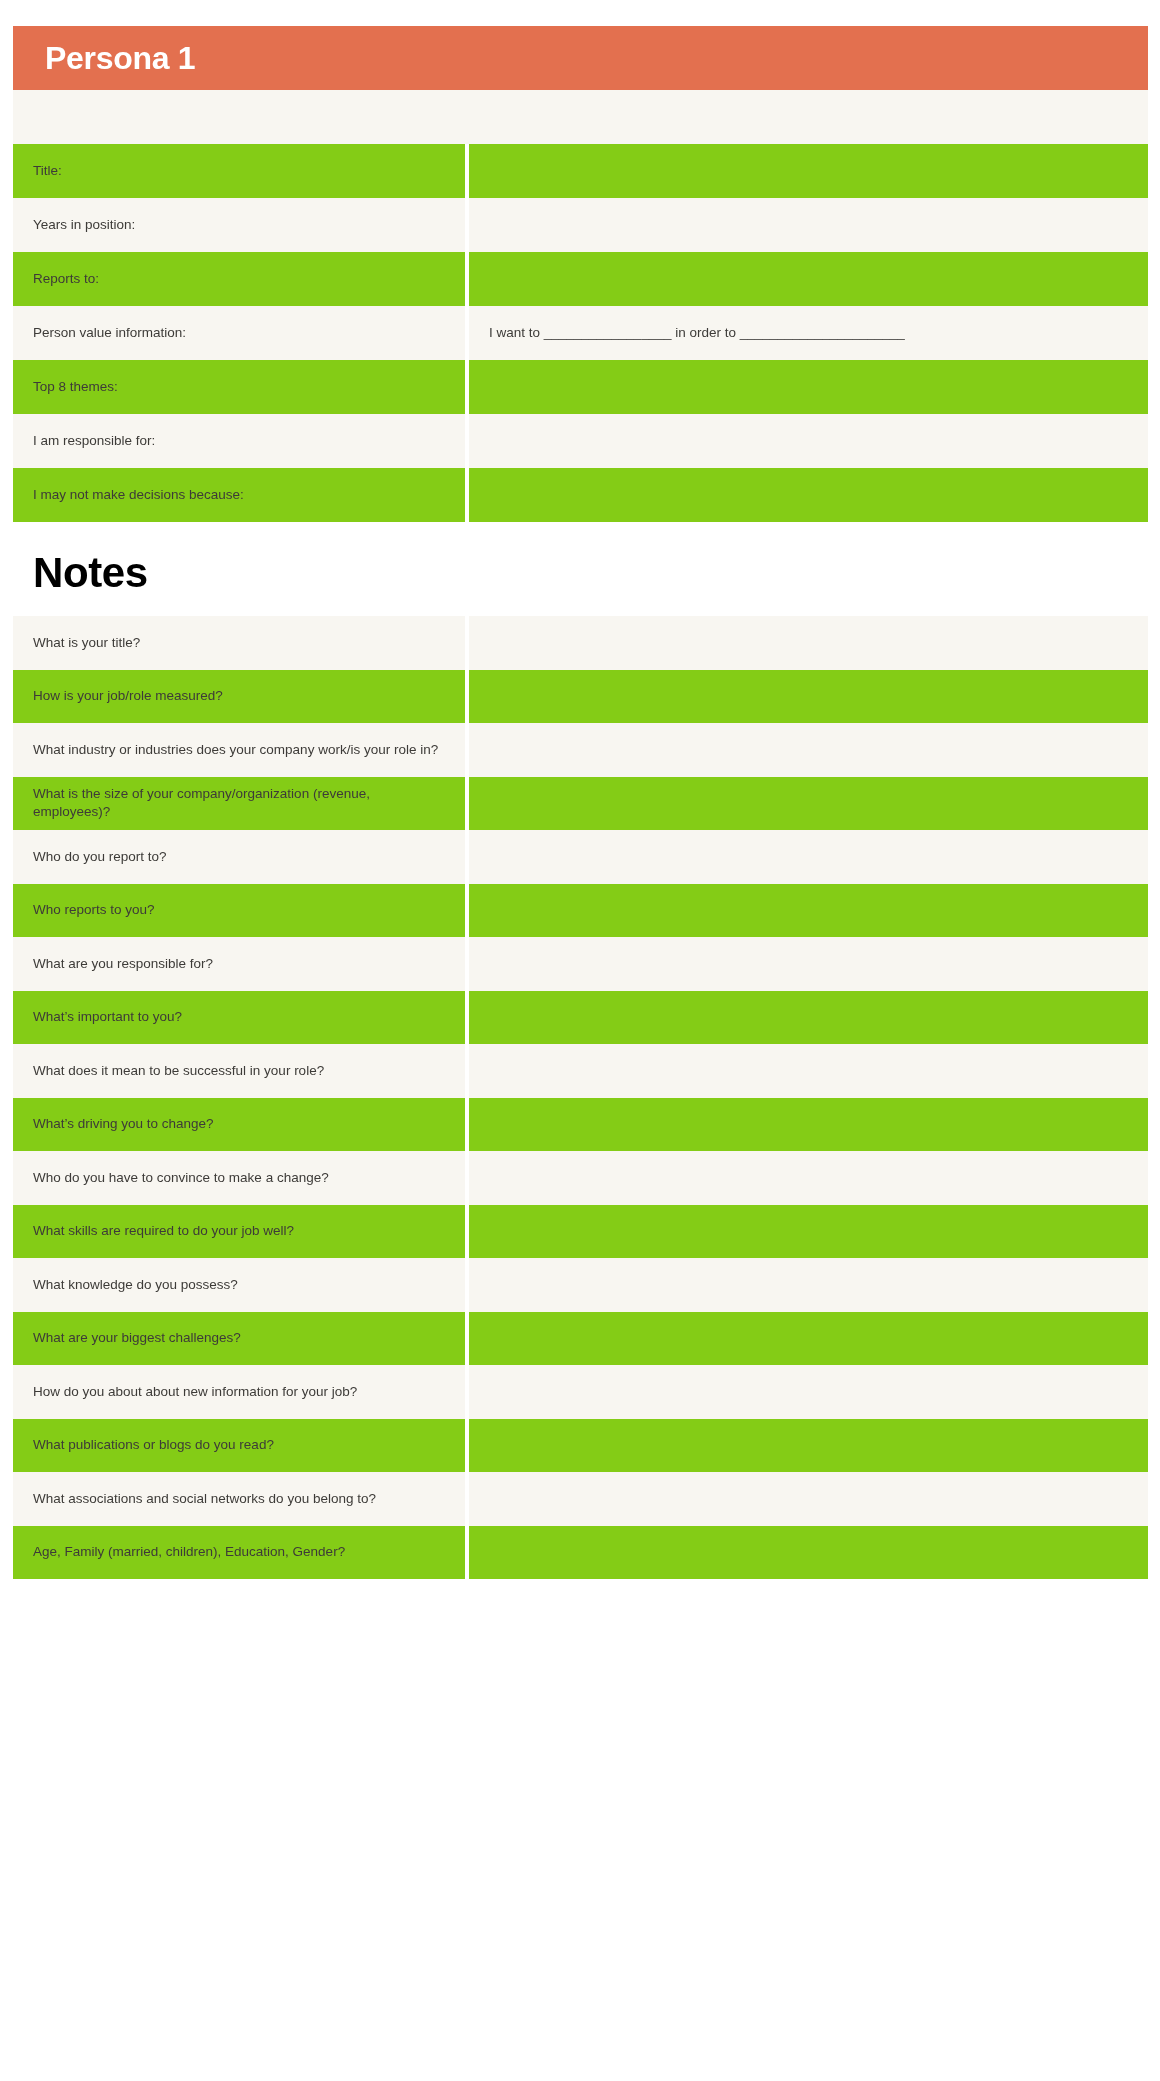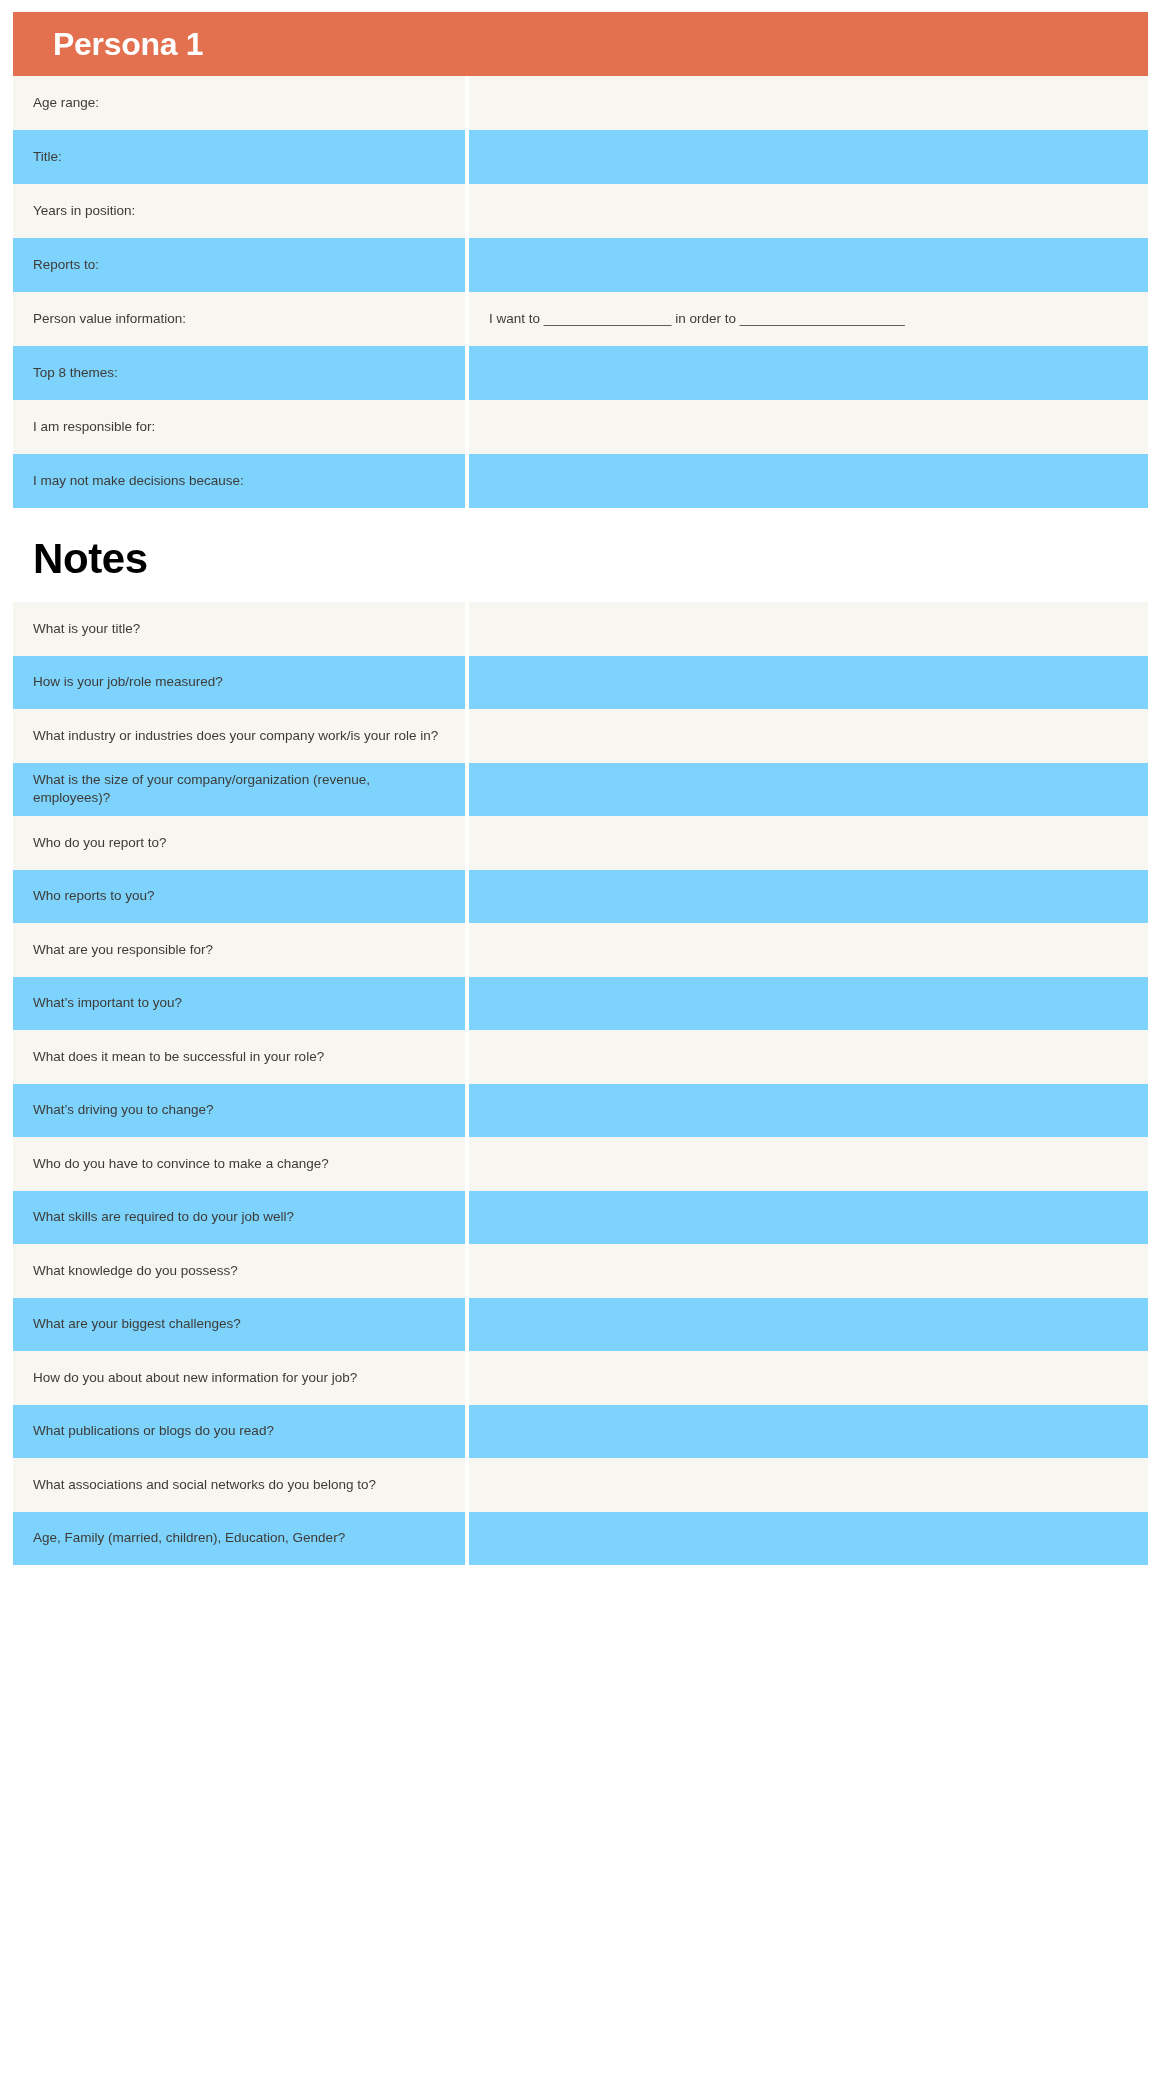--- a/index.html
+++ b/index.html
@@ -19,40 +19,40 @@
   .content {
     margin: 0 12px 0 13px;
   }
 
   
   .persona-header {
     background: #e3704f;
     height: 64px;
     display: flex;
     align-items: center;
-    padding-left: 40px;
-    margin-top: 12px;
+    padding-left: 32px;
+    margin-top: 26px;
   }
   .persona-title {
     color: #ffffff;
     font-size: 32px;
     font-weight: bold;
     letter-spacing: -0.3px;
     line-height: 1;
   }
 
   
   .table { width: 100%; }
   .row {
     display: flex;
     width: 100%;
     min-height: 53px;
   }
   .row.light .cell  { background: #f8f6f1; }
-  .row.cream .cell  { background: #7dd3fc; }
+  .row.cream .cell  { background: #84cc16; }
 
   .cell {
     display: flex;
     align-items: center;
     min-height: 53px;
     padding: 6px 20px;
   }
   .cell-left {
     width: 452px;
     flex: 0 0 452px;
@@ -94,23 +94,20 @@
 
 <div class="page">
   <div class="content">
 
     <div class="persona-header">
       <span class="persona-title">Persona 1</span>
     </div>
 
     <div class="table persona-table" id="persona-table">
         <div class="row light">
-          <div class="cell cell-left">
-            <span class="cell-text">Age range:</span>
-          </div>
           <div class="cell cell-right">
             <span class="cell-text fill-text"></span>
           </div>
         </div>
         <div class="row cream">
           <div class="cell cell-left">
             <span class="cell-text">Title:</span>
           </div>
           <div class="cell cell-right">
             <span class="cell-text fill-text"></span>

